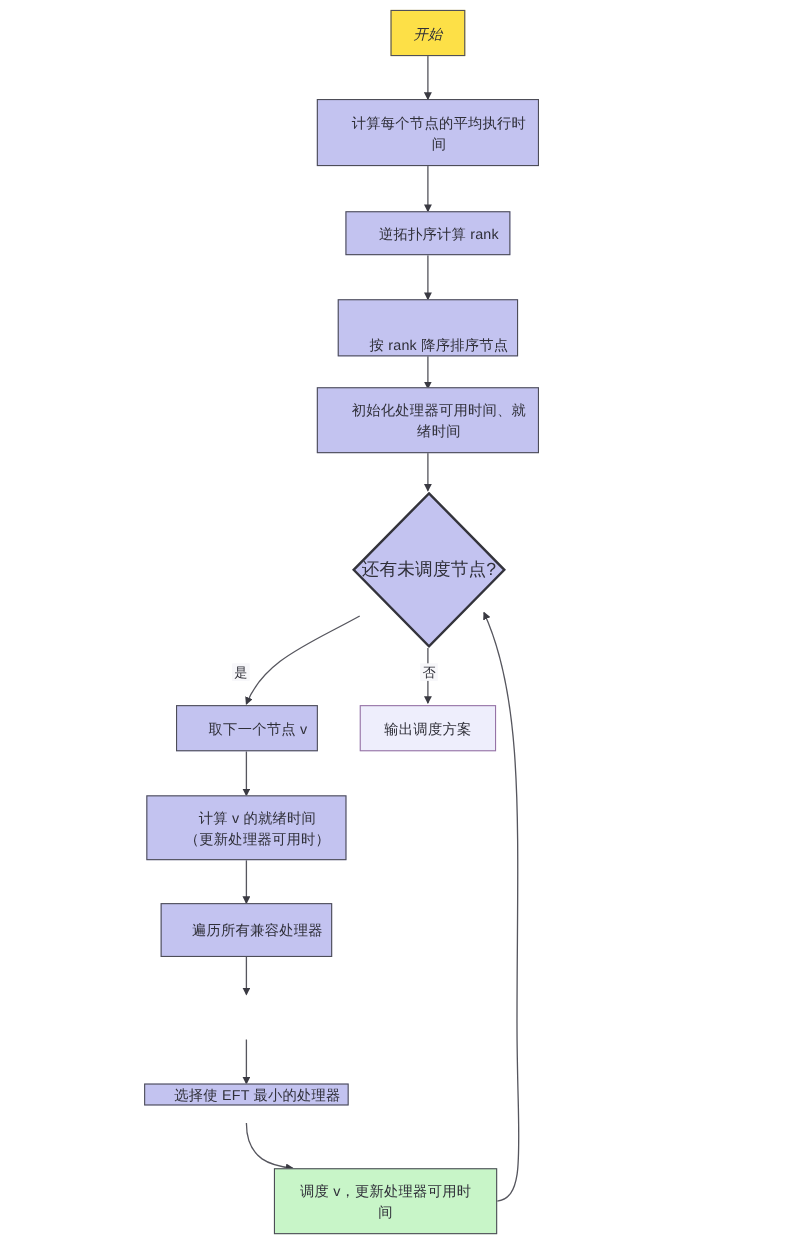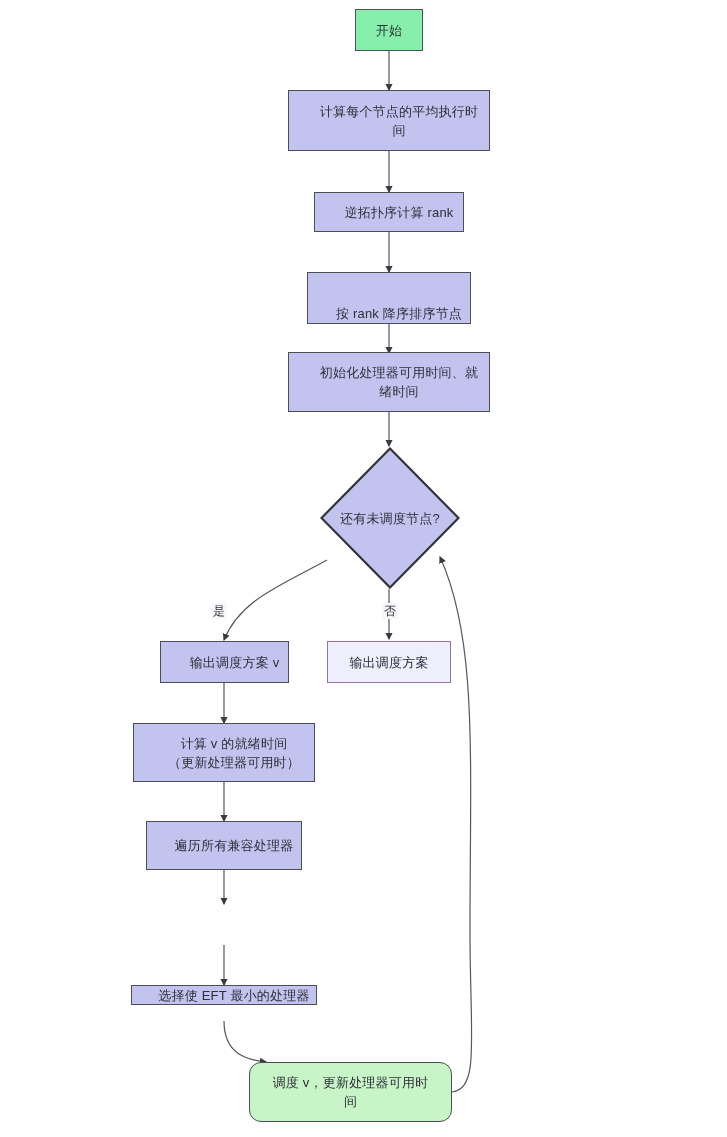--- a/index.html
+++ b/index.html
@@ -39,22 +39,23 @@
     letter-spacing: 0.2px;
     white-space: pre-line;
     z-index: 2;
   }
   .node-process {
     background: #c3c3f0;
     border: 1.6px solid #4d4d57;
     padding-left: 20px;
   }
   .node-start {
-    background: #86efac;
+    background: #fde047;
     border: 1.6px solid #50505a;
+    font-style: italic;
   }
   .node-end {
     background: #c8f5c8;
     border: 1.6px solid #4d4d57;
   }
   .node-output {
     background: #eeeefc;
     border: 1.4px solid #9673a6;
   }
   .node-decision {
@@ -64,21 +65,21 @@
   .diamond-shape {
     position: absolute;
     left: 0;
     top: 0;
     width: 100%;
     height: 100%;
   }
   .diamond-label {
     position: relative;
     z-index: 1;
-    font-size: 13px;
+    font-size: 16px;
     color: #2f2f38;
   }
   .edge-label {
     position: absolute;
     font-size: 12px;
     color: #2f2f38;
     background: #f7f7fa;
     padding: 1px 2px;
     z-index: 3;
     line-height: 14px;
@@ -135,42 +136,42 @@
   </div>
 
   <div class="node node-decision" style="left:320px; top:447px; width:140px; height:142px;">
     <svg class="diamond-shape" viewBox="0 0 140 142" preserveAspectRatio="none" xmlns="http://www.w3.org/2000/svg">
       <polygon points="70,1.5 138.5,71 70,140.5 1.5,71" fill="#c3c3f0" stroke="#33333b" stroke-width="2.2"></polygon>
     </svg>
     <span class="diamond-label">还有未调度节点?</span>
   </div>
 
   <div class="node node-process" style="left:160px; top:641px; width:129px; height:42px;">
-    <span>输出调度方案 v</span>
+    <span>取下一个节点 v</span>
   </div>
 
   <div class="node node-output" style="left:327px; top:641px; width:124px; height:42px;">
     <span>输出调度方案</span>
   </div>
 
   <div class="node node-process" style="left:133px; top:723px; width:182px; height:59px;">
     <span>计算 v 的就绪时间
 （更新处理器可用时）</span>
   </div>
 
   <div class="node node-process" style="left:146px; top:821px; width:156px; height:49px;">
     <span>遍历所有兼容处理器</span>
   </div>
 
 
   <div class="node node-process" style="left:131px; top:985px; width:186px; height:20px;">
     <span>选择使 EFT 最小的处理器</span>
   </div>
 
-  <div class="node node-end" style="left:249px; top:1062px; width:203px; height:60px;border-radius:12px;">
+  <div class="node node-end" style="left:249px; top:1062px; width:203px; height:60px;">
     <span>调度 v，更新处理器可用时
 间</span>
   </div>
 
   <div class="edge-label" style="left:211px; top:603px;">是</div>
 
   <div class="edge-label" style="left:382px; top:603px;">否</div>
 
 </div>
 

